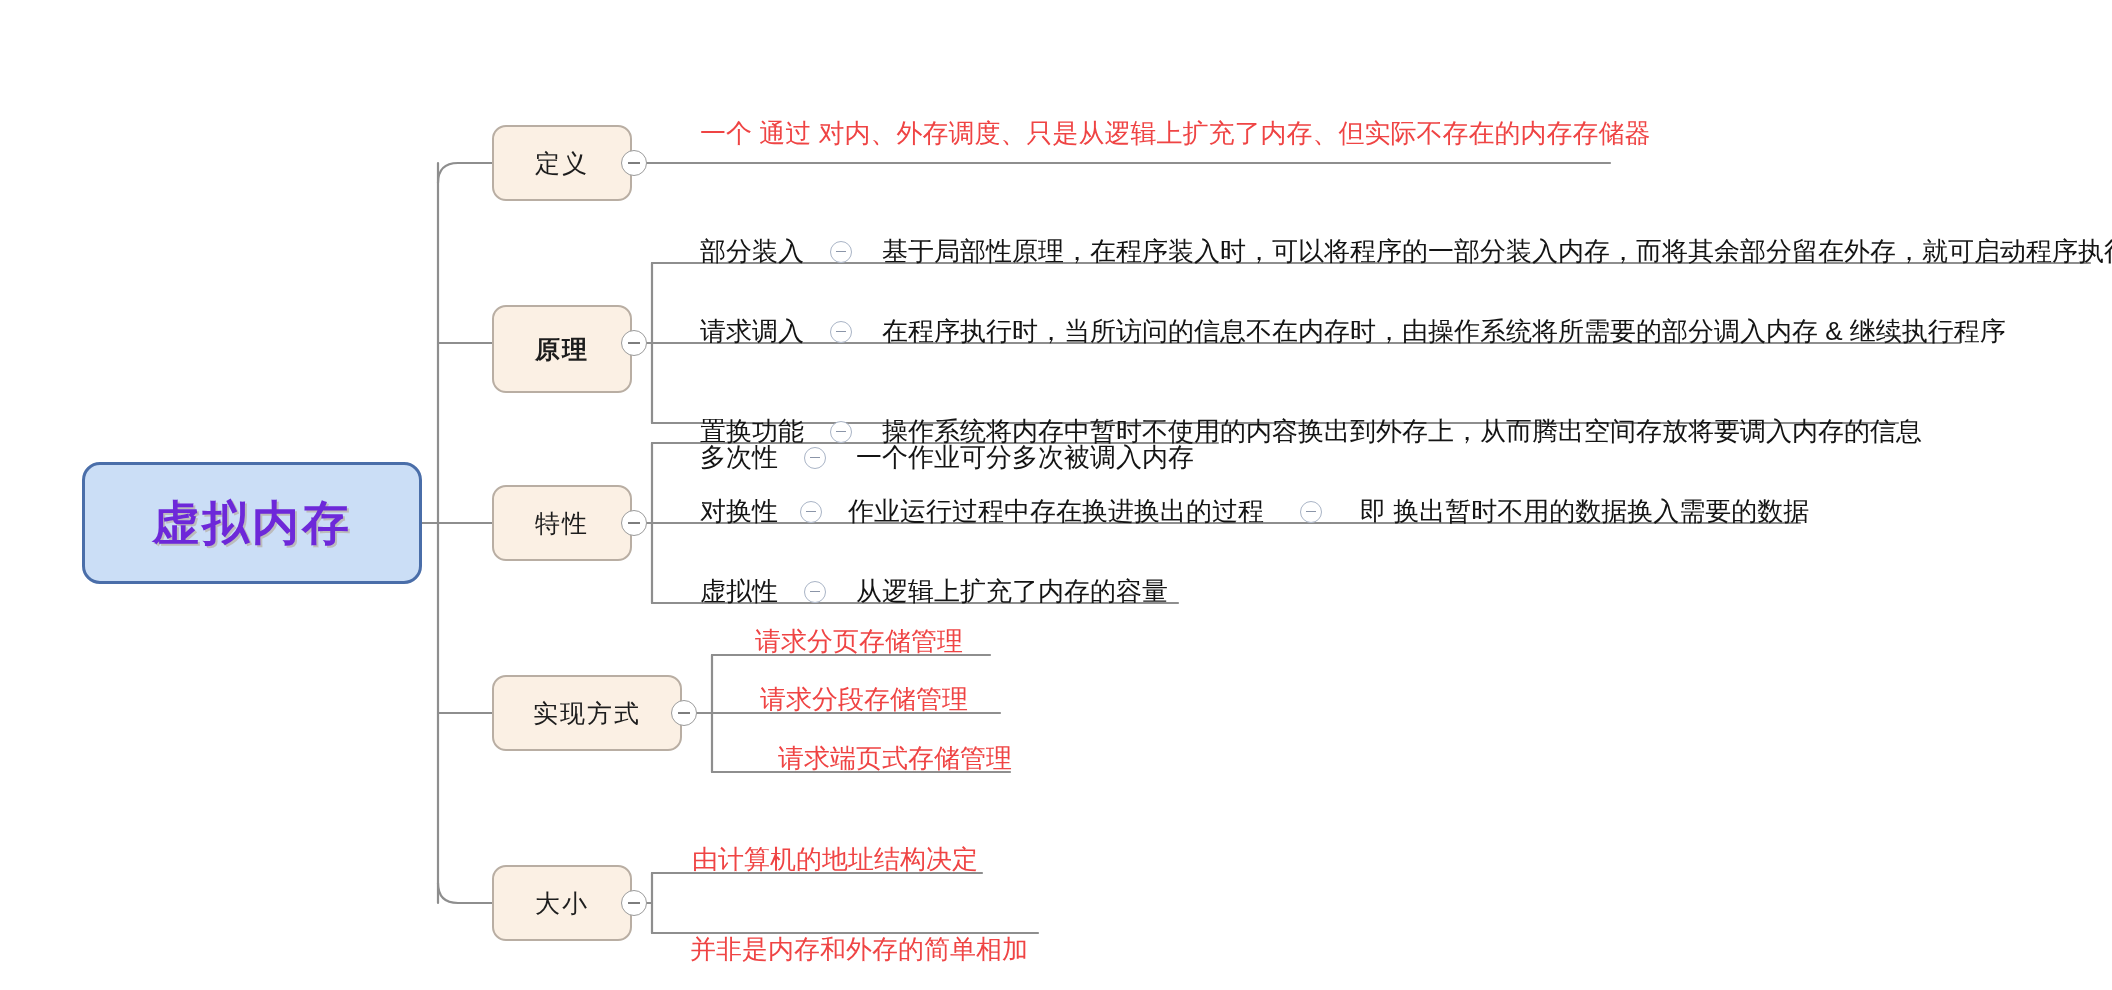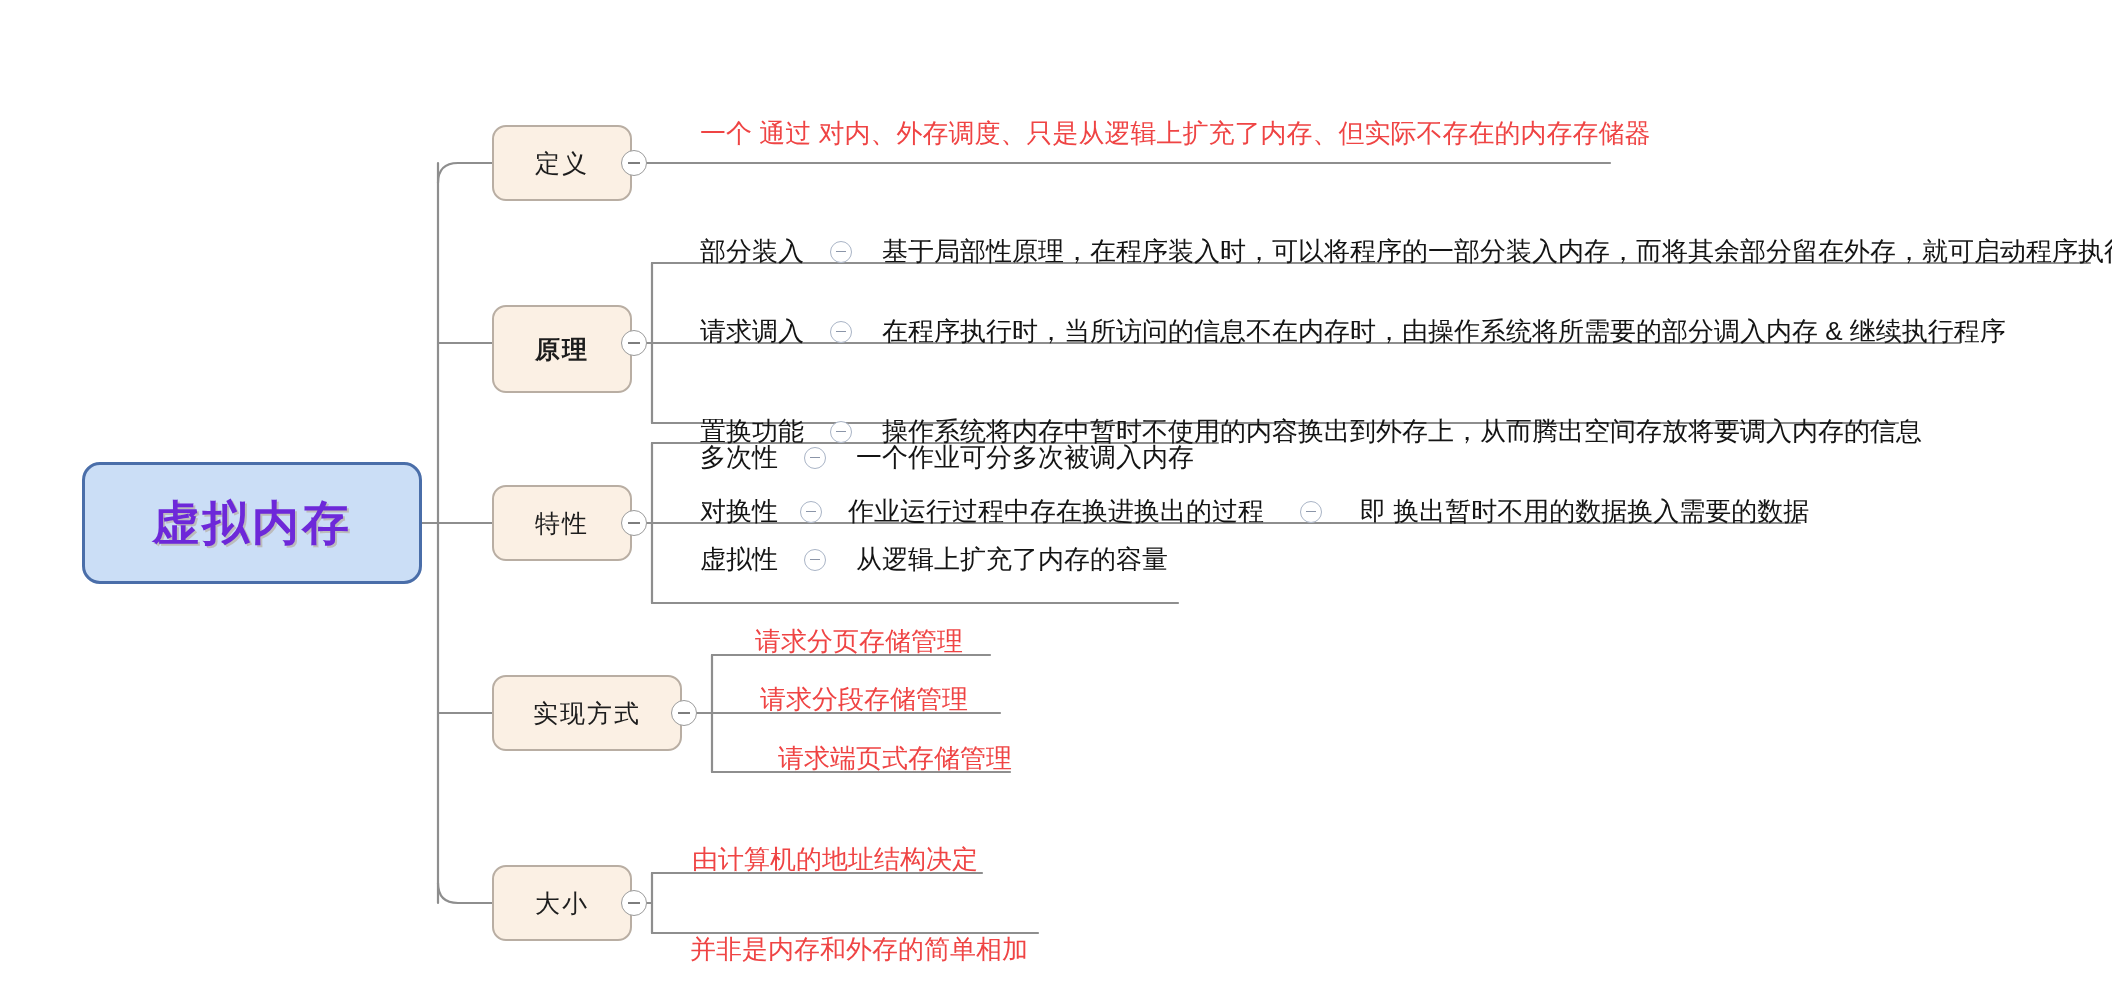--- a/index.html
+++ b/index.html
@@ -247,21 +247,21 @@
     <span class="toggle" style="margin:0 26px 0 22px;">
       <span class="bar"></span>
     </span>
     <span class="kv-val">作业运行过程中存在换进换出的过程</span>
     <span class="toggle" style="margin:0 38px 0 36px;">
       <span class="bar"></span>
     </span>
     <span class="kv-val">即 换出暂时不用的数据换入需要的数据</span>
   </div>
 
-  <div class="kv-row" style="left:700px; top:542px;justify-content:flex-end;">
+  <div class="kv-row" style="left:700px; top:574px;justify-content:flex-end;">
     <span class="kv-key">虚拟性</span>
     <span class="toggle" style="margin:0 30px 0 26px;">
       <span class="bar"></span>
     </span>
     <span class="kv-val">从逻辑上扩充了内存的容量</span>
   </div>
 
   <div class="branch-node" style="left:492px; top:675px; width:190px; height:76px;">
     <span class="branch-label">实现方式</span>
   </div>

